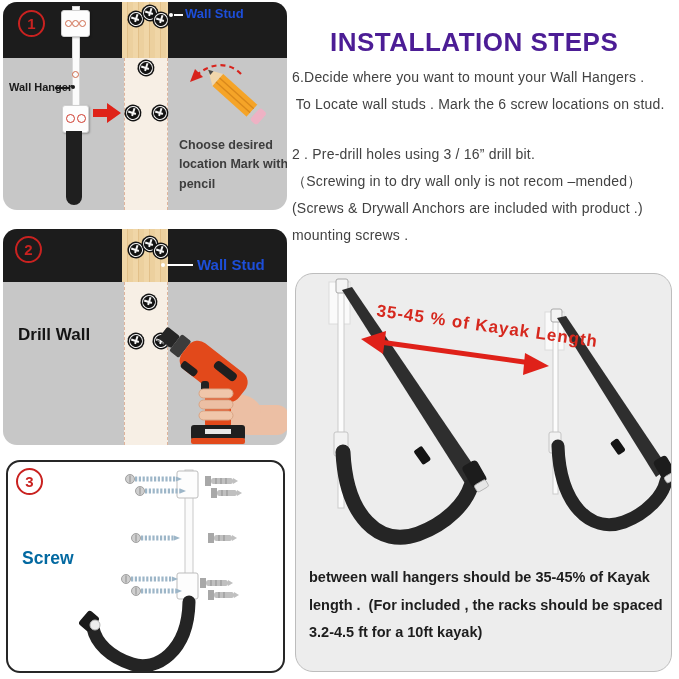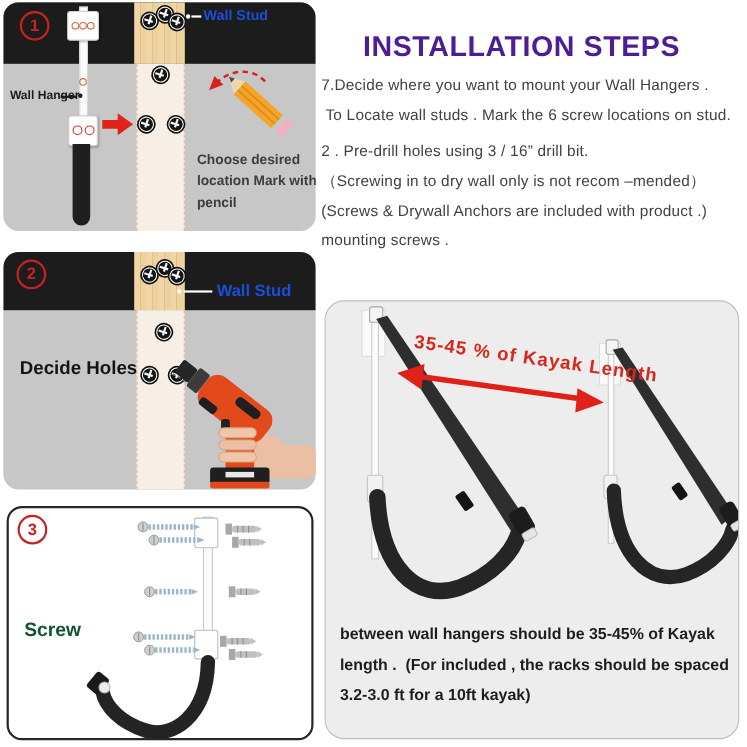--- a/index.html
+++ b/index.html
@@ -38,28 +38,28 @@
   
   #p2{left:3px;top:229px;width:284px;height:216px;}
   #p2 .band{height:53px;}
   #p2-woodtop{left:119px;top:0;width:46px;height:53px;}
   #p2-cream{left:121px;top:53px;width:42px;height:163px;}
   #p2 .wallstud-label{left:194px;top:27px;font-size:15px;}
   #drill-holes-label{position:absolute;left:15px;top:96px;font-size:17px;font-weight:700;color:#141414;}
 
   
   #p3{position:absolute;left:6px;top:460px;width:275px;height:209px;background:#fff;border:2px solid #262626;border-radius:14px;overflow:hidden;}
-  #screw-label{position:absolute;left:14px;top:100px;font-size:17.5px;font-weight:700;color:#14532d;}
+  #screw-label{position:absolute;left:14px;top:86px;font-size:17.5px;font-weight:700;color:#0369a1;}
 
   
   #title{position:absolute;left:330px;top:27px;width:276px;font-size:26px;font-weight:800;
          color:#4c1d95;letter-spacing:.5px;white-space:nowrap;}
   #steps{position:absolute;left:292px;top:64px;width:386px;font-size:14px;color:#424242;letter-spacing:.2px;}
   #steps .ln{line-height:27px;white-space:pre;}
-  .gap6{margin-top:6px;}  .gap7{margin-top:7px;}
+  .gap6{margin-top:23px;}  .gap7{margin-top:7px;}
 
   #rpanel{position:absolute;left:295px;top:273px;width:377px;height:399px;background:#ededed;
           border:1.5px solid #bdbdbd;border-radius:18px;overflow:hidden;box-sizing:border-box;}
   #rnote{position:absolute;left:13px;top:290px;width:352px;font-size:14.5px;font-weight:700;color:#1d1d1d;}
   #rnote .ln{line-height:27.5px;white-space:pre;}
 
   svg{position:absolute;overflow:visible;}
   svg text{font-family:"Liberation Sans",sans-serif;}
 </style>
 </head>
@@ -138,21 +138,21 @@
     <div class="sm" style="left:151px;top:105px;"></div>
 
     <div class="stepnum" style="left:12px;top:7px;">
       <span>2</span>
     </div>
 
     <div class="dot" style="left:158px;top:34px;width:4px;height:4px;background:#fff;"></div>
     <div class="whiteline" style="left:164px;top:35px;width:26px;"></div>
     <div class="wallstud-label">Wall Stud</div>
 
-    <div id="drill-holes-label">Decide Holes</div>
+    <div id="drill-holes-label">Drill Wall</div>
 
     <svg width="140" height="122" style="left:146px;top:94px;" viewBox="0 0 140 122">
       <line x1="8" y1="17" x2="26" y2="27" stroke="#666" stroke-width="1.4" stroke-dasharray="3,2.4"></line>
 
       <rect x="88" y="82" width="52" height="30" rx="12" fill="#ecbfa4"></rect>
       <ellipse cx="86" cy="88" rx="26" ry="17" fill="#ecbfa4"></ellipse>
 
       <g transform="rotate(38 42,32)">
         <rect x="6" y="24" width="16" height="15" rx="2" fill="#262626"></rect>
         <rect x="22" y="21" width="12" height="21" rx="2" fill="#3c3c3c"></rect>
@@ -259,21 +259,21 @@
         <line x1="11" y1="2" x2="11" y2="8" stroke="#8f8f8f"></line>
           <line x1="16" y1="2" x2="16" y2="8" stroke="#8f8f8f"></line>
         <polygon points="26,2 31,5 26,8" fill="#c0c0c0"></polygon>
       </g>
     </svg>
   </div>
 
   <div id="title">INSTALLATION STEPS</div>
 
   <div id="steps">
-    <div class="ln">7.Decide where you want to mount your Wall Hangers .</div>
+    <div class="ln">6.Decide where you want to mount your Wall Hangers .</div>
     <div class="ln"> To Locate wall studs . Mark the 6 screw locations on stud.</div>
     <div class="ln gap6">2 . Pre-drill holes using 3 / 16” drill bit.</div>
     <div class="ln">（Screwing in to dry wall only is not recom –mended）</div>
     <div class="ln">(Screws &amp; Drywall Anchors are included with product .)</div>
     <div class="ln">mounting screws .</div>
   </div>
 
   <div id="rpanel">
     <svg width="377" height="290" style="left:0;top:0;" viewBox="0 0 377 290">
 
@@ -309,17 +309,17 @@
         <line x1="84" y1="68" x2="235" y2="89" stroke="#df2119" stroke-width="5"></line>
         <polygon points="65,65 90,57 87,80" fill="#df2119"></polygon>
         <polygon points="253,92 229,79 227,101" fill="#df2119"></polygon>
       </g>
       <text x="80" y="42" transform="rotate(8 80,42)" font-size="17" font-weight="bold" letter-spacing="1" fill="#d6281e">35-45 % of Kayak Length</text>
     </svg>
 
     <div id="rnote">
       <div class="ln">between wall hangers should be 35-45% of Kayak</div>
       <div class="ln">length .  (For included , the racks should be spaced</div>
-      <div class="ln">3.2-3.0 ft for a 10ft kayak)</div>
+      <div class="ln">3.2-4.5 ft for a 10ft kayak)</div>
     </div>
   </div>
 
 </div>
 
 </body></html>

